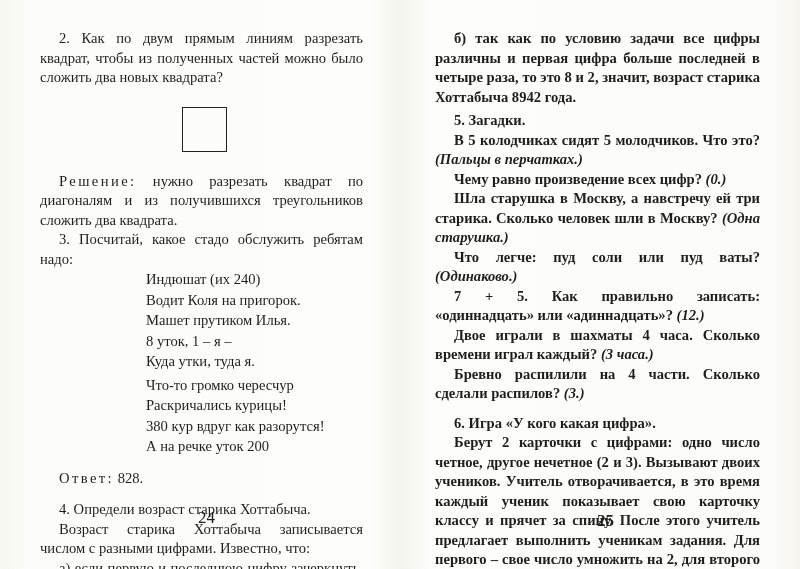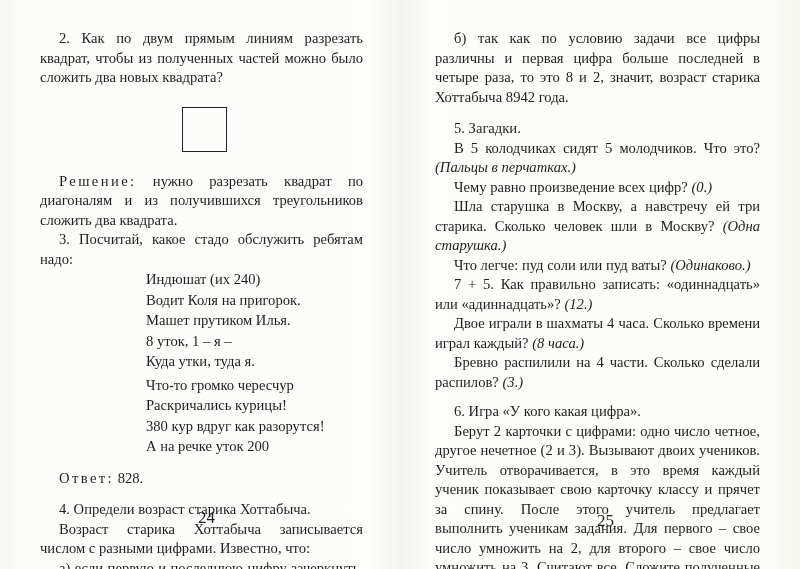--- a/index.html
+++ b/index.html
@@ -5,21 +5,21 @@
   html, body { margin: 0; padding: 0; }
   body {
     width: 800px; height: 569px; overflow: hidden;
     background: #fbfbf8;
     font-family: "Liberation Serif", "DejaVu Serif", serif;
     color: #1e1e1e;
   }
   .spread { position: relative; width: 800px; height: 467px; display: flex; }
   .page { position: relative; width: 400px; height: 569px; box-sizing: border-box; }
   .page.left { background: linear-gradient(to right, #f7f7f1 0%, #fcfcfa 8%, #fdfdfb 92%, #f4f4ef 100%); }
-  .page.right { background: linear-gradient(to right, #f3f3ee 0%, #fdfdfb 8%, #fcfcf9 92%, #f6f5ee 100%); }
+  .page.right { background: linear-gradient(to right, #f3f3ee 0%, #fdfdfb 8%, #fcfcf9 92%, #f6f5ee 100%); font-weight: bold; }
   .text { position: absolute; font-size: 14.6px; line-height: 19.5px; text-align: justify; }
   .left .text { left: 40px; width: 323px; top: 29px; }
   .right .text { left: 435px; width: 325px; top: 29px; }
   .right .text { left: 35px; }
   p { margin: 0; text-indent: 19px; }
   .gap { margin-top: 12px; }
   .spaced { letter-spacing: 2.4px; }
   .italic { font-style: italic; }
   .square {
     width: 45px; height: 45px; border: 1.5px solid #222;
@@ -60,27 +60,27 @@
       <p>Возраст старика Хоттабыча записывается числом с разными цифрами. Известно, что:</p>
       <p>а) если первую и последнюю цифру зачеркнуть, то получится наибольшее из двузначных чисел, сумма цифр которых равна 13.</p>
 
     </div>
     <div class="pagenum">24</div>
   </div>
 
   <div class="page right">
     <div class="text">
       <p>б) так как по условию задачи все цифры различны и первая цифра больше последней в четыре раза, то это 8 и 2, значит, возраст старика Хоттабыча 8942 года.</p>
-      <p class="gap" style="margin-top:12px">5. Загадки.</p>
+      <p class="gap" style="margin-top:4px">5. Загадки.</p>
       <p><span>В 5 колодчиках сидят 5 молодчиков. Что это? </span><span class="italic">(Пальцы в перчатках.)</span></p>
       <p><span>Чему равно произведение всех цифр? </span><span class="italic">(0.)</span></p>
       <p><span>Шла старушка в Москву, а навстречу ей три старика. Сколько человек шли в Москву? </span><span class="italic">(Одна старушка.)</span></p>
       <p><span>Что легче: пуд соли или пуд ваты? </span><span class="italic">(Одинаково.)</span></p>
       <p><span>7 + 5. Как правильно записать: «одиннадцать» или «адиннадцать»? </span><span class="italic">(12.)</span></p>
-      <p><span>Двое играли в шахматы 4 часа. Сколько времени играл каждый? </span><span class="italic">(8 часа.)</span></p>
+      <p><span>Двое играли в шахматы 4 часа. Сколько времени играл каждый? </span><span class="italic">(3 часа.)</span></p>
       <p><span>Бревно распилили на 4 части. Сколько сделали распилов? </span><span class="italic">(3.)</span></p>
       <p class="gap" style="margin-top:10px">6. Игра «У кого какая цифра».</p>
       <p>Берут 2 карточки с цифрами: одно число четное, другое нечетное (2 и 3). Вызывают двоих учеников. Учитель отворачивается, в это время каждый ученик показывает свою карточку классу и прячет за спину. После этого учитель предлагает выполнить ученикам задания. Для первого – свое число умножить на 2, для второго – свое число умножить на 3. Считают все. Сложите полученные результаты и скажите: в сумме получилось четное или нечетное. По ответу учитель узнает, у кого какое число.</p>
 
     </div>
     <div class="pagenum">25</div>
   </div>
 
 </div>
 

